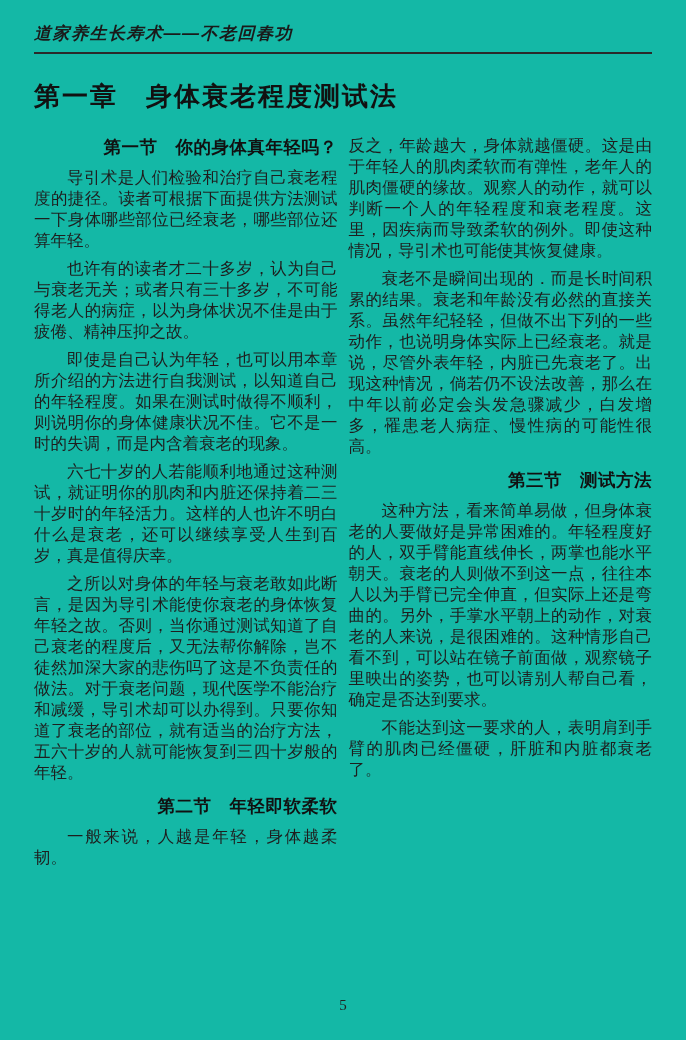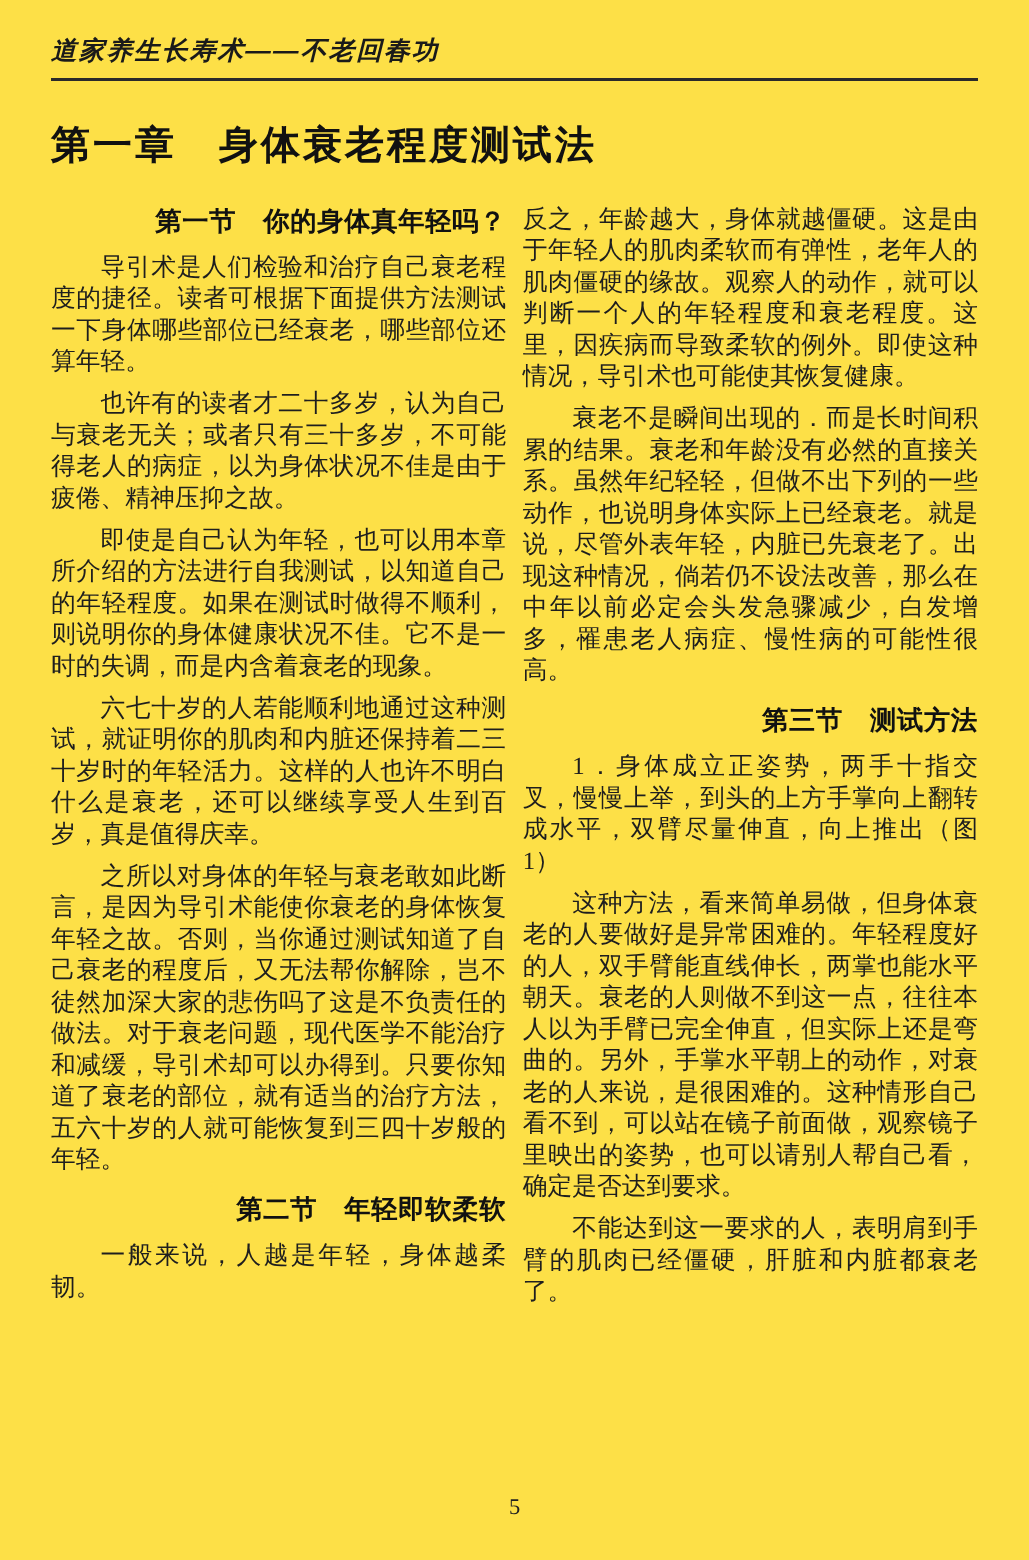--- a/index.html
+++ b/index.html
@@ -1,18 +1,18 @@
 <!DOCTYPE html>
 <html lang="zh"><head>
 <meta charset="utf-8">
 <style>
   html, body { margin: 0; padding: 0; background: #e8e8e8; }
   .page {
     width: 686px; height: 1040px;
-    background: #fde047;
+    background: #14b8a6;
     position: relative;
     box-sizing: border-box;
     padding: 22px 34px 0 34px;
     overflow: hidden;
     color: #1c1c1c;
   }
   .running-header {
     font-family: "Liberation Sans", "DejaVu Sans", sans-serif;
     font-weight: bold;
     font-style: italic;
@@ -85,21 +85,20 @@
       <p>六七十岁的人若能顺利地通过这种测试，就证明你的肌肉和内脏还保持着二三十岁时的年轻活力。这样的人也许不明白什么是衰老，还可以继续享受人生到百岁，真是值得庆幸。</p>
       <p>之所以对身体的年轻与衰老敢如此断言，是因为导引术能使你衰老的身体恢复年轻之故。否则，当你通过测试知道了自己衰老的程度后，又无法帮你解除，岂不徒然加深大家的悲伤吗了这是不负责任的做法。对于衰老问题，现代医学不能治疗和减缓，导引术却可以办得到。只要你知道了衰老的部位，就有适当的治疗方法，五六十岁的人就可能恢复到三四十岁般的年轻。</p>
       <h2 class="section-heading mid">第二节　年轻即软柔软</h2>
       <p>一般来说，人越是年轻，身体越柔韧。</p>
     </div>
 
     <div class="col">
       <p class="continued">反之，年龄越大，身体就越僵硬。这是由于年轻人的肌肉柔软而有弹性，老年人的肌肉僵硬的缘故。观察人的动作，就可以判断一个人的年轻程度和衰老程度。这里，因疾病而导致柔软的例外。即使这种情况，导引术也可能使其恢复健康。</p>
       <p>衰老不是瞬间出现的．而是长时间积累的结果。衰老和年龄没有必然的直接关系。虽然年纪轻轻，但做不出下列的一些动作，也说明身体实际上已经衰老。就是说，尽管外表年轻，内脏已先衰老了。出现这种情况，倘若仍不设法改善，那么在中年以前必定会头发急骤减少，白发增多，罹患老人病症、慢性病的可能性很高。</p>
       <h2 class="section-heading mid">第三节　测试方法</h2>
-      <p>1．身体成立正姿势，两手十指交叉，慢慢上举，到头的上方手掌向上翻转成水平，双臂尽量伸直，向上推出（图1）</p>
       <p>这种方法，看来简单易做，但身体衰老的人要做好是异常困难的。年轻程度好的人，双手臂能直线伸长，两掌也能水平朝天。衰老的人则做不到这一点，往往本人以为手臂已完全伸直，但实际上还是弯曲的。另外，手掌水平朝上的动作，对衰老的人来说，是很困难的。这种情形自己看不到，可以站在镜子前面做，观察镜子里映出的姿势，也可以请别人帮自己看，确定是否达到要求。</p>
       <p>不能达到这一要求的人，表明肩到手臂的肌肉已经僵硬，肝脏和内脏都衰老了。</p>
     </div>
 
   </div>
 
   <div class="page-number">5</div>
 
 </div>
 

